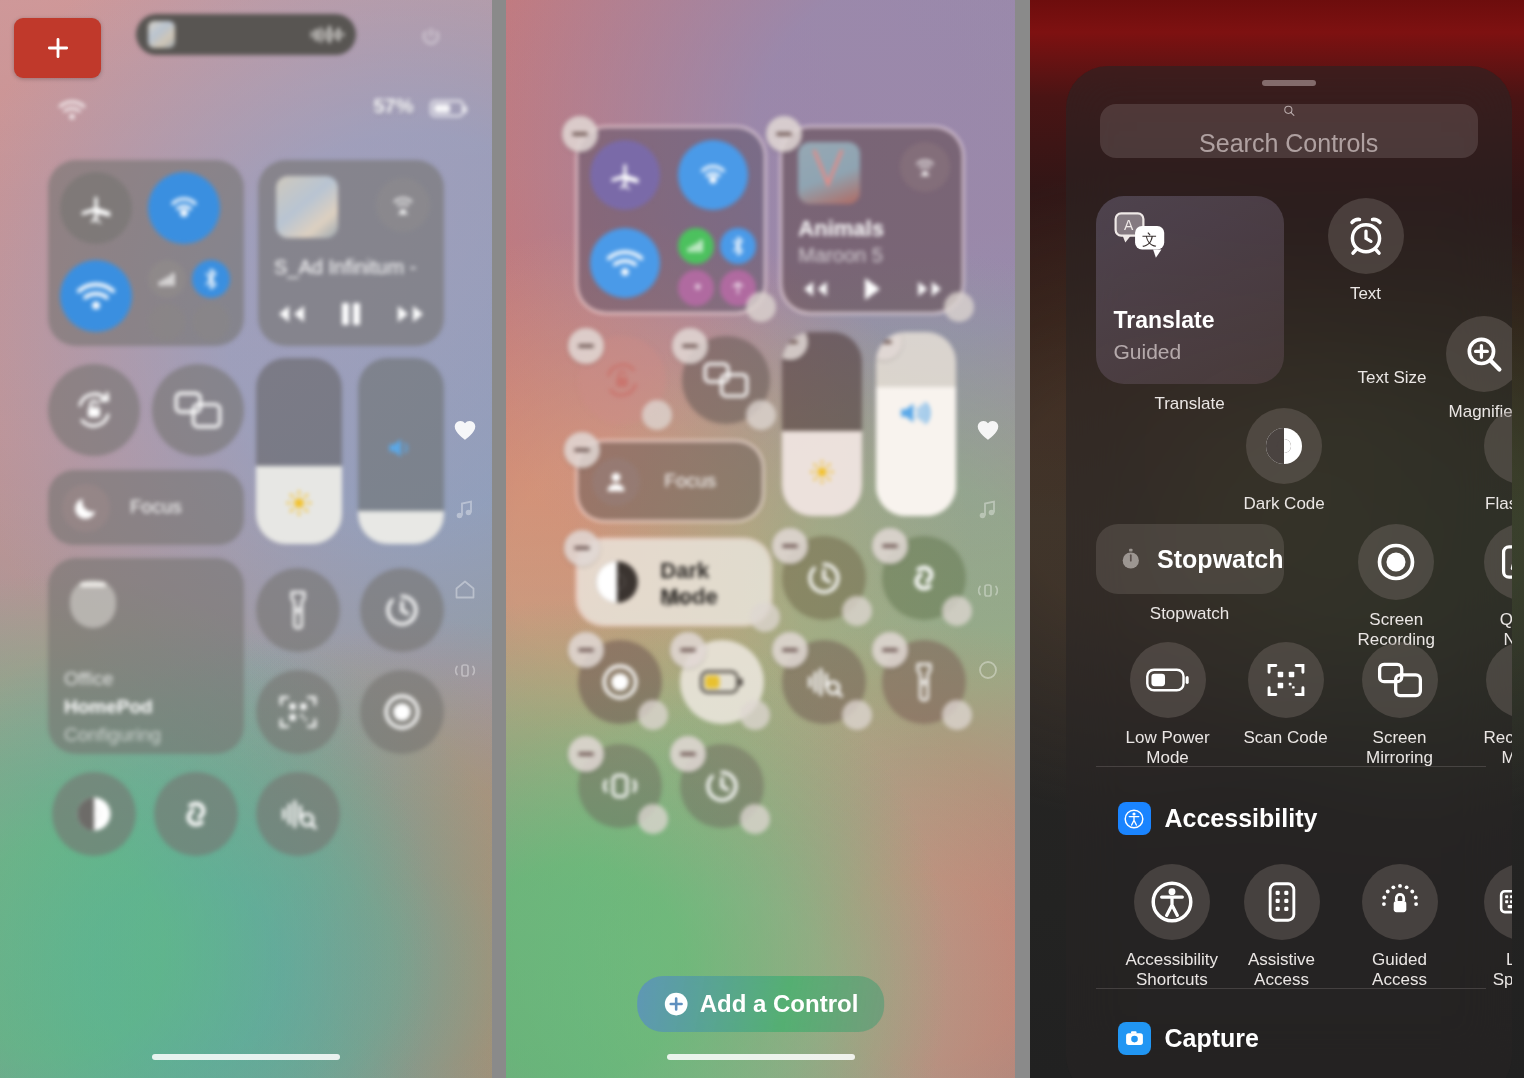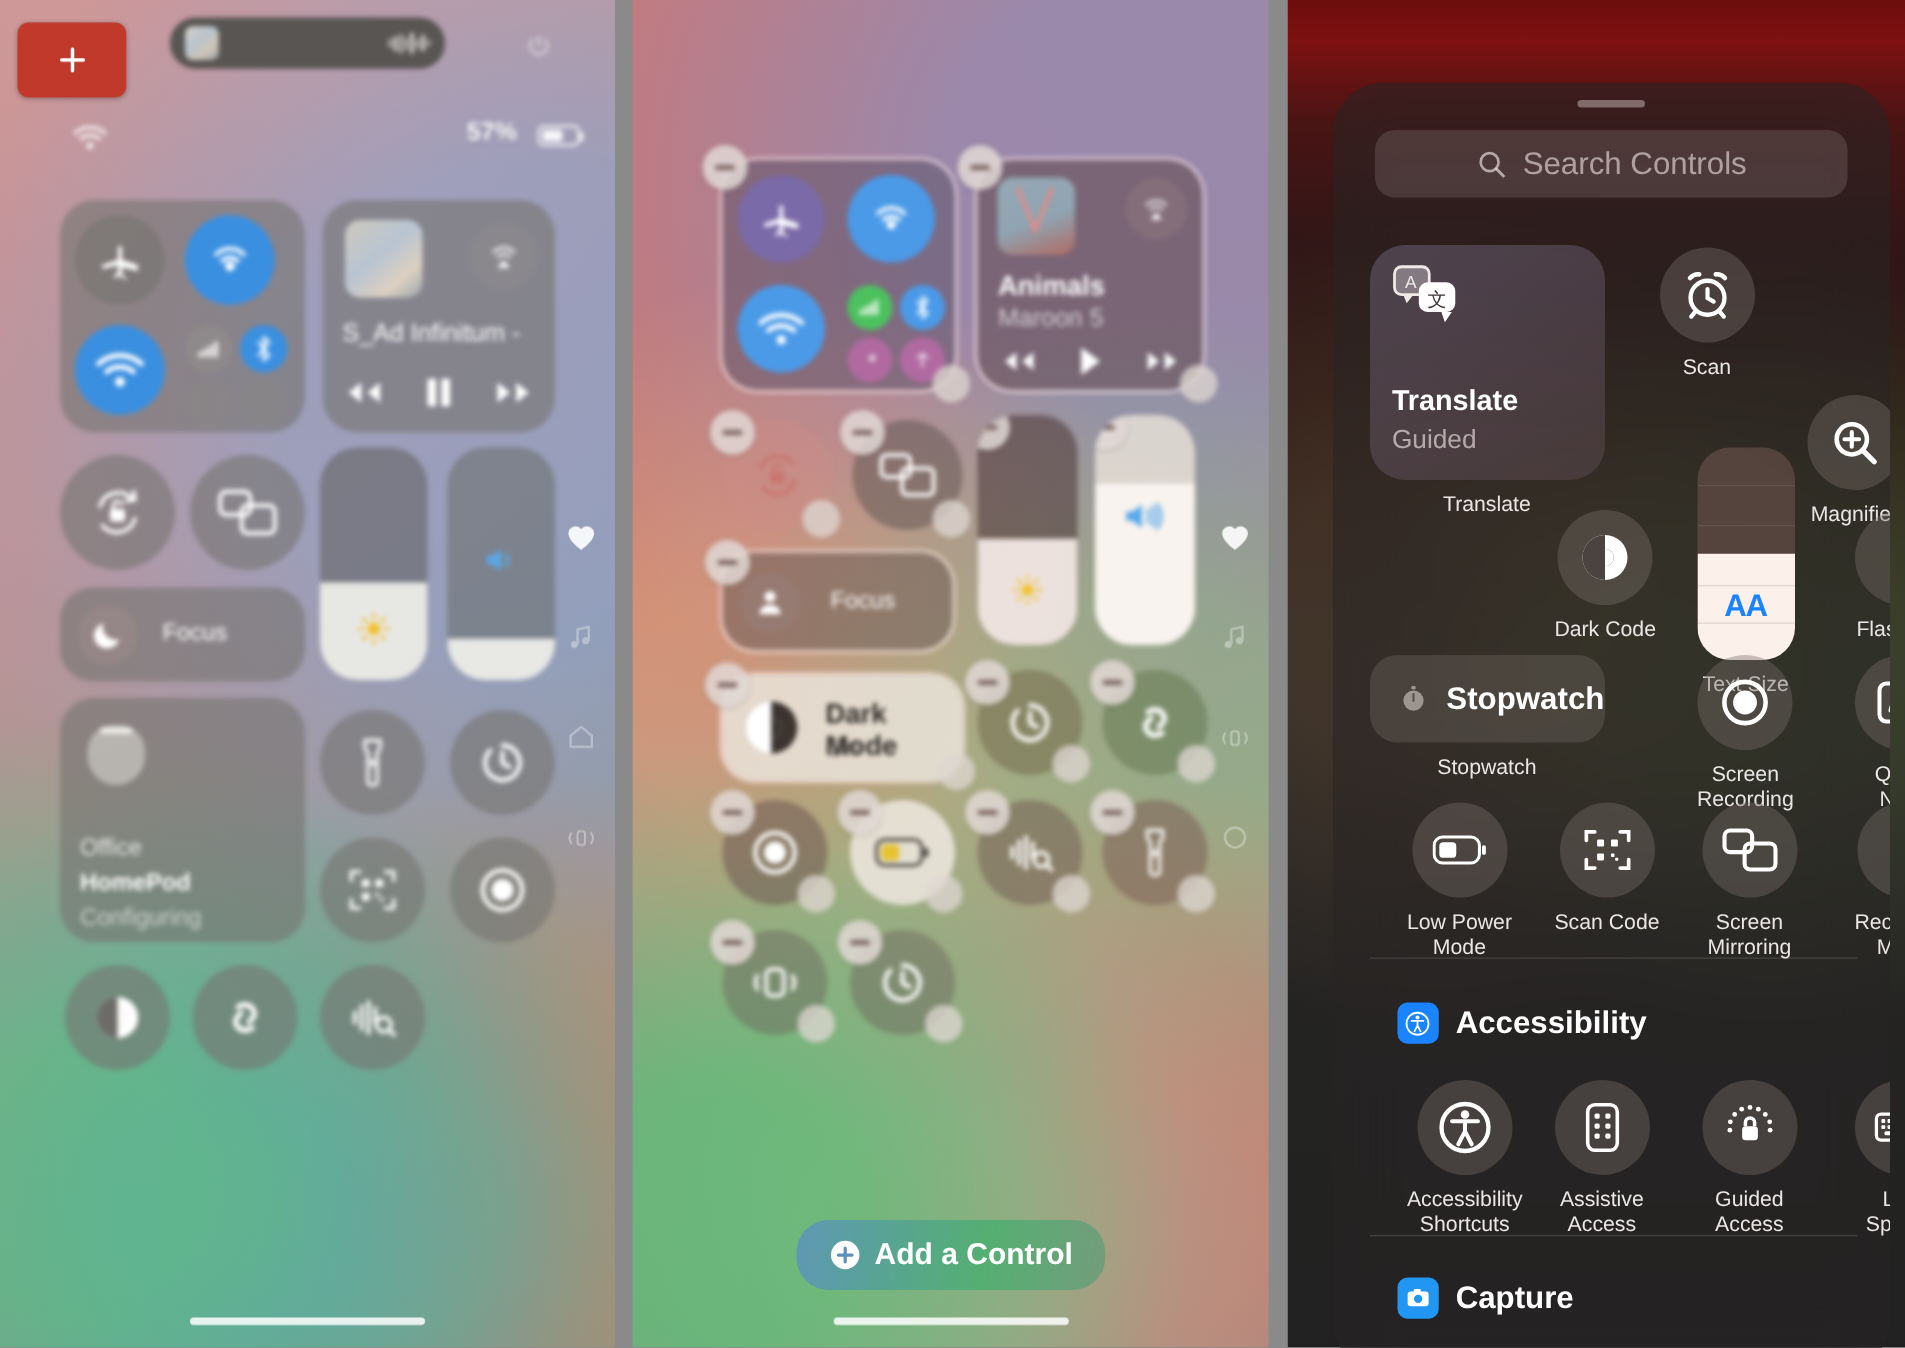--- a/index.html
+++ b/index.html
@@ -129,21 +129,21 @@
   
   .sheet {
     position:absolute; left:36px; right:12px; top:66px; bottom:-20px;
     background: rgba(40,36,36,.55); border-radius:42px; backdrop-filter: blur(26px);
     overflow:hidden;
   }
   .grabber { position:absolute; left:50%; transform:translateX(-50%); top:14px;
     width:54px; height:6px; border-radius:3px; background: rgba(220,205,205,.45); }
   .searchbar {
     position:absolute; left:34px; right:34px; top:38px; height:54px; border-radius:16px;
-    background: rgba(125,108,108,.35); display:flex; align-items:center; justify-content:center; gap:12px;
+    background: rgba(125,108,108,.35); display:flex; align-items:center; justify-content:center; gap:12px;flex-direction:column;
   }
   .searchbar .ph { color:rgba(235,225,225,.62); font-size:25px; }
 
   .gal { position:absolute; left:30px; right:18px; top:110px; bottom:0; }
   .gitem { position:absolute; display:flex; flex-direction:column; align-items:center; }
   .gcirc {
     width:76px; height:76px; border-radius:50%; background: rgba(120,110,105,.40);
     display:flex; align-items:center; justify-content:center;
   }
   .gname { margin-top:10px; color:#eae6e4; font-size:17px; text-align:center; line-height:1.18; white-space:pre-line; }
@@ -712,21 +712,21 @@
 
         <div class="gitem" style="left:232px; top:22px;">
           <div class="gcirc">
             <svg width="44" height="44" viewBox="0 0 24 24">
               <circle cx="12" cy="13.2" r="7.4" stroke="#fff" stroke-width="1.9" fill="none"></circle>
               <path d="M12 9.4v3.9l2.7 1.6" stroke="#fff" stroke-width="1.8" fill="none" stroke-linecap="round"></path>
               <path d="M4.4 4.6a4.6 4.6 0 0 1 4-1.6M19.6 4.6a4.6 4.6 0 0 0-4-1.6" stroke="#fff" stroke-width="2" fill="none" stroke-linecap="round"></path>
               <path d="M6.6 19.4l-1.7 2M17.4 19.4l1.7 2" stroke="#fff" stroke-width="1.9" stroke-linecap="round"></path>
             </svg>
           </div>
-          <div class="gname">Scan</div>
+          <div class="gname">Text</div>
         </div>
 
 
         <div class="gitem" style="left:350px; top:140px;">
           <div class="gcirc">
             <svg width="44" height="44" viewBox="0 0 24 24">
               <circle cx="10.6" cy="10.6" r="6.6" stroke="#fff" stroke-width="2" fill="none"></circle>
               <path d="M10.6 7.4v6.4M7.4 10.6h6.4" stroke="#fff" stroke-width="1.8" stroke-linecap="round"></path>
               <path d="M15.4 15.4L20.4 20.4" stroke="#fff" stroke-width="2.3" stroke-linecap="round"></path>
             </svg>
@@ -741,29 +741,20 @@
               <circle cx="12" cy="12" r="9.4" fill="#fff"></circle>
               <path d="M12 2.6a9.4 9.4 0 0 0 0 18.8z" fill="#4a4340"></path>
               <circle cx="12" cy="12" r="3.7" fill="#4a4340"></circle>
               <path d="M12 8.3a3.7 3.7 0 0 1 0 7.4z" fill="#fff"></path>
             </svg>
           </div>
           <div class="gname">Dark Code</div>
         </div>
 
         <div class="gitem" style="left:262px; top:182px;">
-          <div class="gslider">
-            <div class="seg" style="top:30px;"></div>
-            <div class="seg" style="top:62px;"></div>
-            <div class="fl">
-              <span style="color:#1a84ff; font-size:25px; font-weight:700; letter-spacing:-1px;">AA</span>
-            </div>
-            <div class="seg" style="top:110px; background:rgba(150,130,125,.25);"></div>
-            <div class="seg" style="top:140px; background:rgba(150,130,125,.25);"></div>
-          </div>
           <div class="gname">Text Size</div>
         </div>
 
         <div class="gitem" style="left:388px; top:232px;">
           <div class="gcirc">
             <svg width="30" height="42" viewBox="0 0 20 26">
               <path d="M6 1.5h8v4l-1.6 2.2v15.4c0 .9-.8 1.6-2.4 1.6s-2.4-.7-2.4-1.6V7.7L6 5.5z" stroke="#fff" stroke-width="1.7" fill="none" stroke-linejoin="round"></path>
               <rect x="9.1" y="11" width="1.9" height="4.6" rx=".9" fill="#fff"></rect>
             </svg>
           </div>

